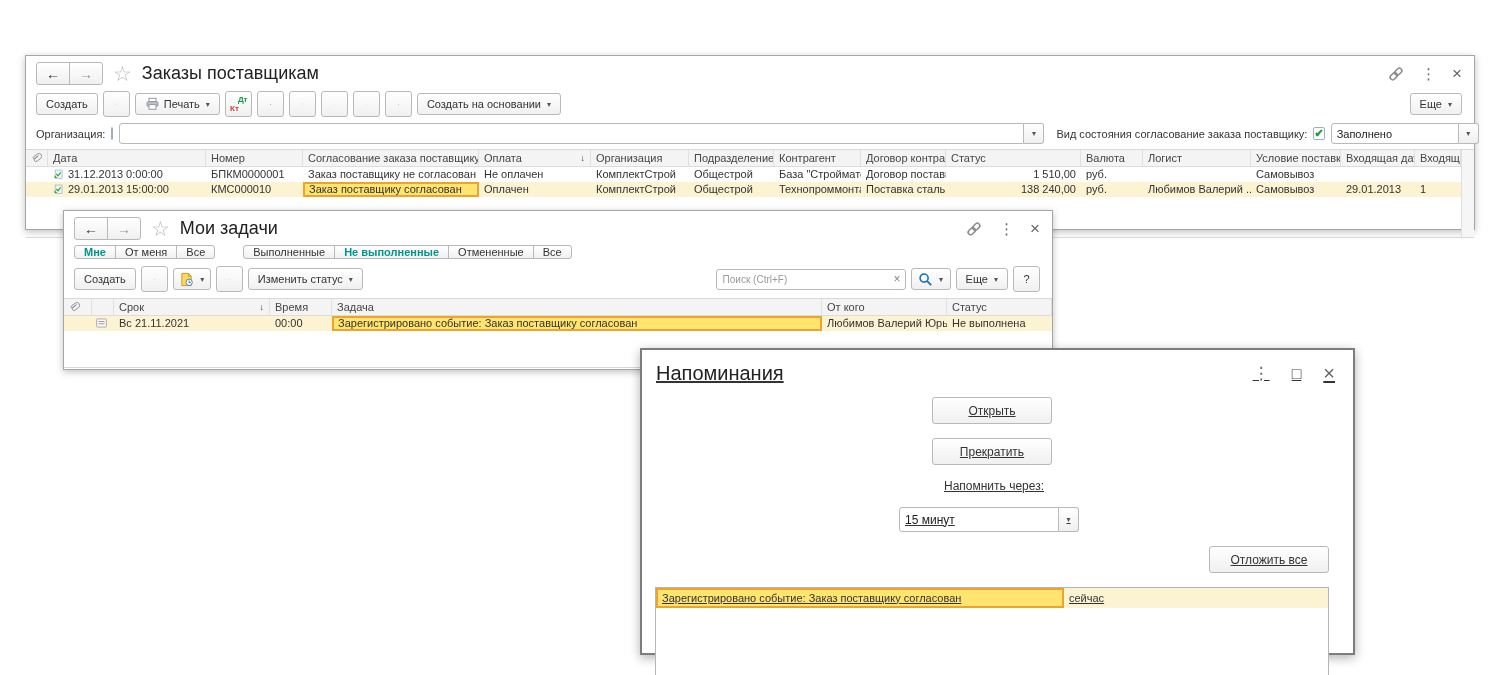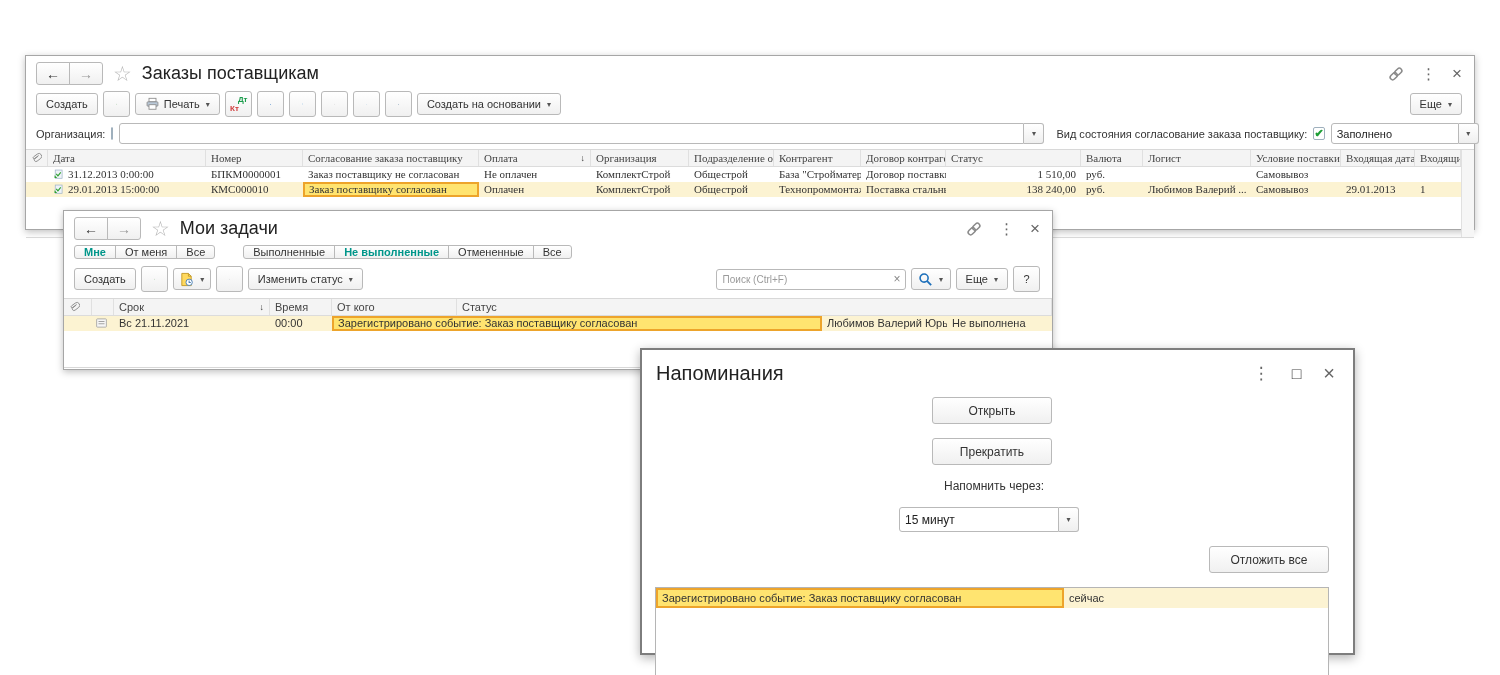--- a/index.html
+++ b/index.html
@@ -60,21 +60,21 @@
   #w-tasks .win-head { display:flex; align-items:center; gap:10px; padding:6px 12px 2px 10px; }
   #w-tasks .filter-row { display:flex; align-items:center; gap:28px; padding:3px 12px 4px 10px; }
   #w-tasks .toolbar { display:flex; align-items:center; gap:5px; padding:3px 12px 6px 10px; }
   .search-wrap { position:relative; margin-left:auto; }
   .search-wrap input { width:190px; height:21px; border:1px solid #b9b9b9; border-radius:3px;
     font-size:10px; padding:0 20px 0 6px; font-family:"Liberation Sans",sans-serif; color:#555; }
   .search-wrap input::placeholder { color:#9a9a9a; }
   .search-clear { position:absolute; right:5px; top:3px; color:#888; font-size:12px; cursor:pointer; }
   
   #w-rem { left:640px; top:348px; width:715px; height:307px; border:2px solid #7d7d7d; z-index:3;
-    box-shadow:0 3px 10px rgba(0,0,0,.3); }
+    box-shadow:0 3px 10px rgba(0,0,0,.3);text-decoration:underline; }
   #w-rem .win-head { display:flex; align-items:center; padding:12px 18px 6px 14px; }
   #w-rem .win-title { font-size:20px; }
   #w-rem .head-icons { gap:22px; color:#444; }
   #w-rem .btn-row { display:flex; align-items:center; gap:14px; padding:6px 24px 8px 13px;flex-direction:column; }
   #w-rem .btn-row .btn { height:27px; min-width:120px; justify-content:center; font-size:12px; }
   #w-rem .rem-list { margin:6px 24px 0 13px; height:200px; border:1px solid #b5b5b5; background:#fff; }
   #w-rem .rem-row { display:flex; align-items:center; background:#fcf3d2; height:20px; font-size:11px; }
   #w-rem .rem-row .hl { width:408px; height:20px; flex:none; }
   .lbl { font-size:11px; color:#333; white-space:nowrap; }
 </style>
@@ -189,21 +189,21 @@
         <span>✔</span>
       </span>
     <span class="combo">
       <input style="width: 128px;" value="Заполнено">
       <span class="dd">
           <span>▾</span>
         </span>
     </span>
   </div>
 
-  <div class="tbl" style="display:flex;font-family:Liberation Serif, serif;">
+  <div class="tbl" style="display:flex;">
     <div style="flex:1 1 auto; overflow:hidden;">
       <div class="trow thead">
         <span class="cell" style="width:22px">
           <svg width="11" height="12" viewBox="0 0 16 16">
               <path d="M10.5 4 L5.8 8.7 a2.6 2.6 0 0 0 3.7 3.7 L14 7.9 a4 4 0 0 0 -5.7 -5.7 L3.6 6.9 a1.6 1.6 0 0 0 2.3 2.3 L10 5" transform="rotate(8 8 8)" fill="none" stroke="#8b8b8b" stroke-width="1.3"></path>
             </svg>
         </span>
         <span class="cell" style="width:158px">Дата</span>
         <span class="cell" style="width:97px">Номер</span>
         <span class="cell" style="width:176px">Согласование заказа поставщику</span>
@@ -368,20 +368,21 @@
         <svg width="11" height="12" viewBox="0 0 16 16">
             <path d="M10.5 4 L5.8 8.7 a2.6 2.6 0 0 0 3.7 3.7 L14 7.9 a4 4 0 0 0 -5.7 -5.7 L3.6 6.9 a1.6 1.6 0 0 0 2.3 2.3 L10 5" transform="rotate(8 8 8)" fill="none" stroke="#8b8b8b" stroke-width="1.3"></path>
           </svg>
       </span>
       <span class="cell" style="width:22px"></span>
       <span class="cell" style="width:156px">
           <span>Срок</span>
           <span class="sort">↓</span>
         </span>
       <span class="cell" style="width:62px">Время</span>
+      <span class="cell" style="width:490px">Задача</span>
       <span class="cell" style="width:125px">От кого</span>
       <span class="cell grow">Статус</span>
     </div>
     <div class="trow row-hl">
       <span class="cell" style="width:28px"></span>
       <span class="cell" style="width:22px;padding:0 3px">
         <svg width="13" height="12" viewBox="0 0 16 16" style="margin-top:1px">
             <rect x="1.5" y="2.5" width="13" height="11" rx="1" fill="#f6f6f6" stroke="#9a9a9a"></rect>
             <path d="M4 6 h8 M4 9 h8" stroke="#9a9a9a" stroke-width="1.2"></path>
           </svg>

